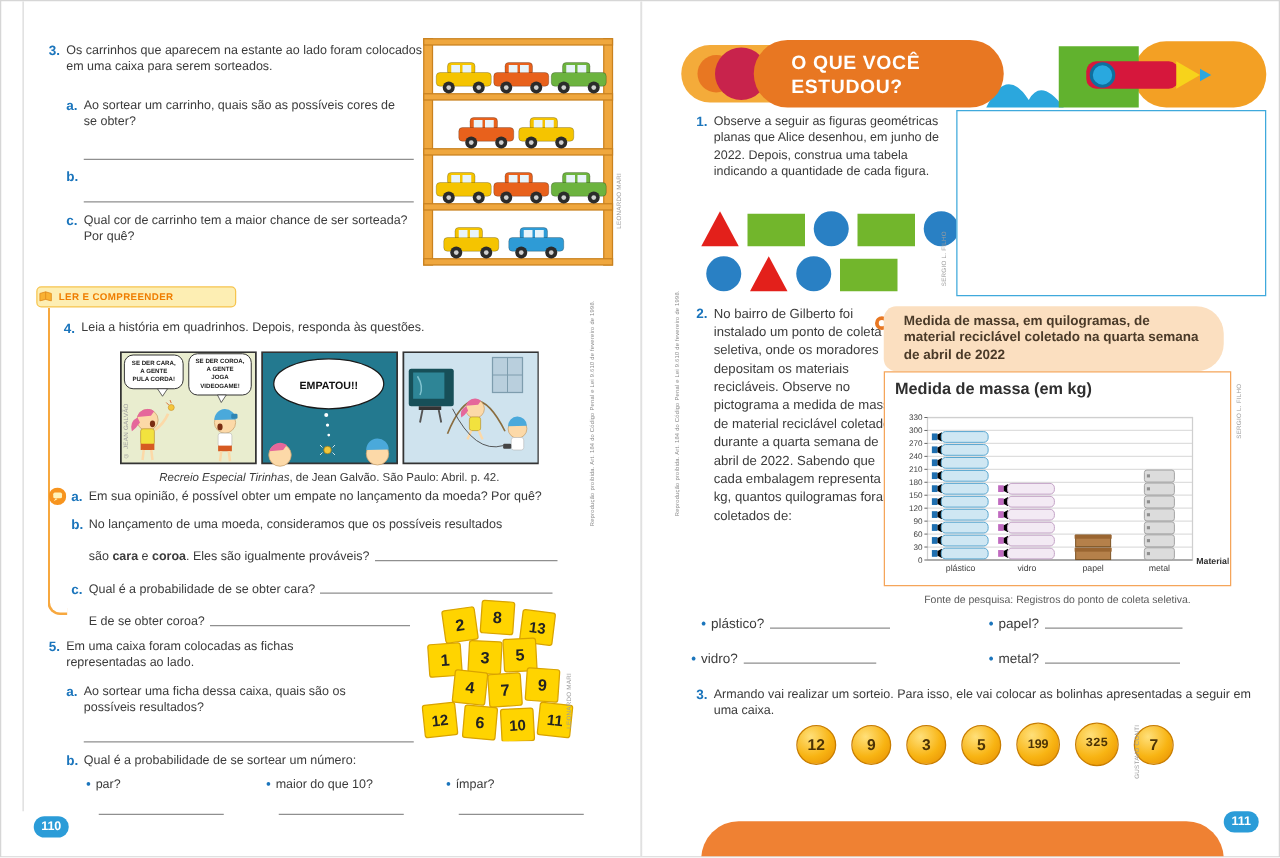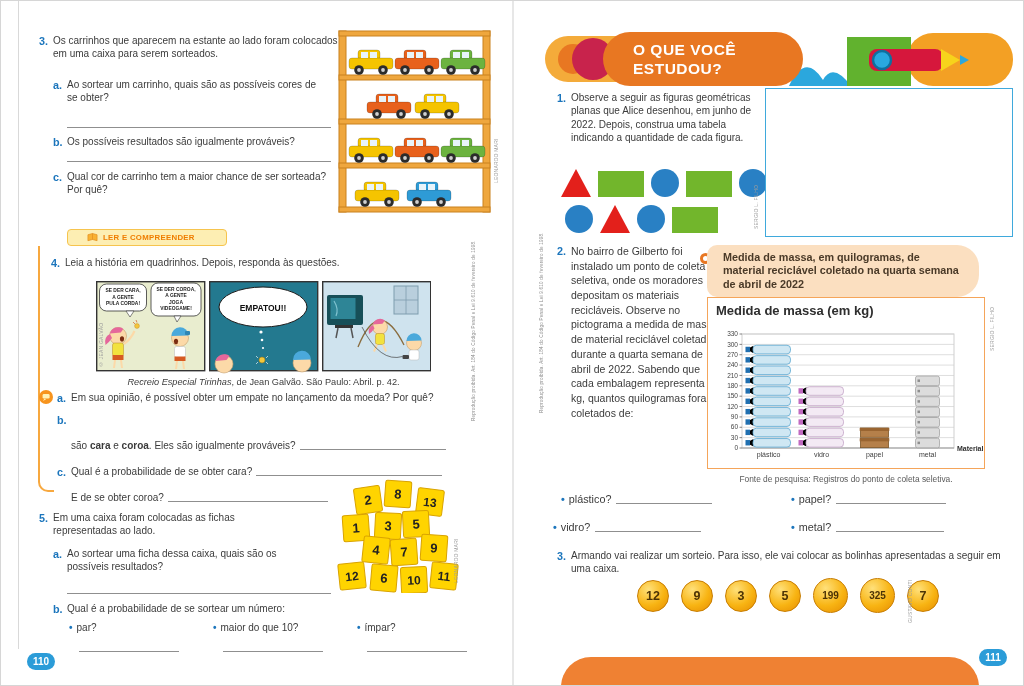--- a/index.html
+++ b/index.html
@@ -13,21 +13,21 @@
   .ln{position:absolute;height:0;border-bottom:1.1px solid #8f8f8f;}
   .ansi{display:inline-block;border-bottom:1.1px solid #8f8f8f;height:9px;vertical-align:-1px;}
   .vt{position:absolute;writing-mode:vertical-rl;transform:rotate(180deg);font-size:4.6px;color:#8a8a8a;letter-spacing:.2px;white-space:nowrap;}
   .credit{font-size:5px;color:#9c9c9c;}
   .b{font-weight:bold;}
   .blt::before{content:"\2022";color:#1b75bc;font-weight:bold;margin-right:4px;}
   .pgb{position:absolute;background:#2b9cd8;color:#fff;font-weight:bold;font-size:10px;
        width:28px;height:17px;border-radius:9px;display:flex;align-items:center;justify-content:center;}
   .lerbadge{position:absolute;left:28px;top:228px;width:160px;height:17px;background:#fdeeb3;
        border:1px solid #f6c44e;border-radius:4px;display:flex;align-items:center;gap:4px;
-       padding:0 18px;box-sizing:border-box;margin-left:38px;}
+       padding:0 0;box-sizing:border-box;}
   .lerbadge .lbl{font-size:7.8px;font-weight:bold;color:#ef7d00;letter-spacing:.3px;}
   .bracket{position:absolute;left:37px;top:245px;width:14px;height:244px;
        border-left:2px solid #f7a83f;border-bottom:2px solid #f7a83f;border-bottom-left-radius:10px;}
   .trim{position:absolute;left:17px;top:0;width:0;height:648px;border-left:1px solid #d9d9d9;}
   .gutter{position:absolute;left:511px;top:0;width:2px;height:686px;background:linear-gradient(90deg,#f2f2f2,#dcdcdc,#f2f2f2);}
   .tablebox{position:absolute;left:252px;top:87px;width:246px;height:147px;border:1.5px solid #3fa9dc;background:#fff;}
   .charttitle{position:absolute;left:194px;top:244px;width:272px;height:52px;background:#fbdfc0;
        border-radius:10px 22px 22px 10px;box-sizing:border-box;padding:6px 10px 0 16px;}
   .charttitle .tt{font-size:10.8px;font-weight:bold;color:#4a3a28;line-height:1.25;width:238px;}
   .ring{position:absolute;left:187px;top:252px;width:11px;height:11px;border:3px solid #e87722;border-radius:50%;background:#fff;box-sizing:border-box;}
@@ -50,21 +50,20 @@
 
   <div class="page" id="pageL">
     <div class="trim"></div>
 
     <div class="qn" style="left:38px;top:33px">3.</div>
     <div class="t" style="left:52px;top:33px;width:290px">Os carrinhos que aparecem na estante ao lado foram colocados em uma caixa para serem sorteados.</div>
     <div class="qn" style="left:52px;top:77px">a.</div>
     <div class="t" style="left:66px;top:77px;width:262px">Ao sortear um carrinho, quais são as possíveis cores de se obter?</div>
     <div class="ln" style="left:66px;top:126px;width:264px"></div>
     <div class="qn" style="left:52px;top:134px">b.</div>
-    <div class="t" style="left:66px;top:134px;width:280px">Os possíveis resultados são igualmente prováveis?</div>
     <div class="ln" style="left:66px;top:160px;width:264px"></div>
     <div class="qn" style="left:52px;top:169px">c.</div>
     <div class="t" style="left:66px;top:169px;width:262px">Qual cor de carrinho tem a maior chance de ser sorteada? Por quê?</div>
 
     <svg class="abs" style="left:336px;top:28px" width="155" height="190" viewBox="0 0 155 190" id="shelfSvg">
         <rect x="2" y="2" width="7" height="181" fill="#efa73e" stroke="#c9811f" stroke-width="1"></rect>
         <rect x="146" y="2" width="7" height="181" fill="#efa73e" stroke="#c9811f" stroke-width="1"></rect>
         <rect x="2" y="2" width="151" height="5" fill="#efa73e" stroke="#c9811f" stroke-width="1"></rect>
         <rect x="2" y="46" width="151" height="5" fill="#efa73e" stroke="#c9811f" stroke-width="1"></rect>
         <rect x="2" y="90" width="151" height="5" fill="#efa73e" stroke="#c9811f" stroke-width="1"></rect>
@@ -257,20 +256,21 @@
     <div class="capt"><i>Recreio Especial Tirinhas</i><span>, de Jean Galvão. São Paulo: Abril. p. 42.</span></div>
 
     <svg class="abs" style="left:38px;top:389px" width="14" height="14" viewBox="0 0 14 14">
       <circle cx="7" cy="7" r="7" fill="#f7941e"></circle>
       <rect x="3.6" y="4" width="7" height="4.6" rx="1.3" fill="#fff2b8"></rect>
       <path d="M5.6,8.6 l-1.7,2.3 l3.2,-1.7 z" fill="#fff2b8"></path>
     </svg>
     <div class="qn" style="left:56px;top:390px">a.</div>
     <div class="t" style="left:70px;top:390px;width:436px">Em sua opinião, é possível obter um empate no lançamento da moeda? Por quê?</div>
     <div class="qn" style="left:56px;top:412px">b.</div>
+    <div class="t" style="left:70px;top:412px;width:430px">No lançamento de uma moeda, consideramos que os possíveis resultados</div>
     <div class="t" style="left:70px;top:438px;width:436px"><span>são </span><span class="b">cara</span><span> e </span><span class="b">coroa</span><span>. Eles são igualmente prováveis?</span><span class="ansi" style="width:146px;margin-left:4px"></span></div>
     <div class="qn" style="left:56px;top:464px">c.</div>
     <div class="t" style="left:70px;top:490px;width:436px"><span>E de se obter coroa?</span><span class="ansi" style="width:160px;margin-left:4px"></span></div>
     <div class="t" style="left:70px;top:464px;width:436px"><span>Qual é a probabilidade de se obter cara?</span><span class="ansi" style="width:186px;margin-left:4px"></span></div>
 
     <div class="qn" style="left:38px;top:510px">5.</div>
     <div class="t" style="left:52px;top:510px;width:230px">Em uma caixa foram colocadas as fichas representadas ao lado.</div>
     <div class="qn" style="left:52px;top:546px">a.</div>
     <div class="t" style="left:66px;top:546px;width:252px">Ao sortear uma ficha dessa caixa, quais são os possíveis resultados?</div>
     <div class="ln" style="left:66px;top:592px;width:264px"></div>
@@ -557,21 +557,21 @@
     <div class="q2item blt" style="left:278px;top:520px"><span>metal?</span><span class="ansi" style="width:108px;margin-left:5px"></span></div>
 
     <div class="qn" style="left:44px;top:548px">3.</div>
     <div class="t" style="left:58px;top:548px;width:450px">Armando vai realizar um sorteio. Para isso, ele vai colocar as bolinhas apresentadas a seguir em uma caixa.</div>
     <div class="ballrow" id="ballRow">
         <div class="ball" style="width: 30px; height: 30px; font-size: 12.5px;">12</div>
         <div class="ball" style="width: 30px; height: 30px; font-size: 12.5px;">9</div>
         <div class="ball" style="width: 30px; height: 30px; font-size: 12.5px;">3</div>
         <div class="ball" style="width: 30px; height: 30px; font-size: 12.5px;">5</div>
         <div class="ball" style="width: 33px; height: 33px; font-size: 10px;">199</div>
-        <div class="ball" style="width: 33px; height: 33px; font-size: 10px;">325</div>
+        <div class="ball" style="width: 33px; height: 33px; font-size: 10px; font-family: Liberation Mono, monospace;">325</div>
         <div class="ball" style="width: 30px; height: 30px; font-size: 12.5px;">7</div>
       </div>
     <div class="vt credit" style="left:394px;top:582px;height:40px">GUSTAVO CONTI</div>
 
     <div class="vt" style="left:26px;top:262px;height:150px">Reprodução proibida. Art. 184 do Código Penal e Lei 9.610 de fevereiro de 1998.</div>
 
     <div class="pgb" style="left:466px;top:648px">111</div>
     <div class="arc"></div>
   </div>
 </div>

